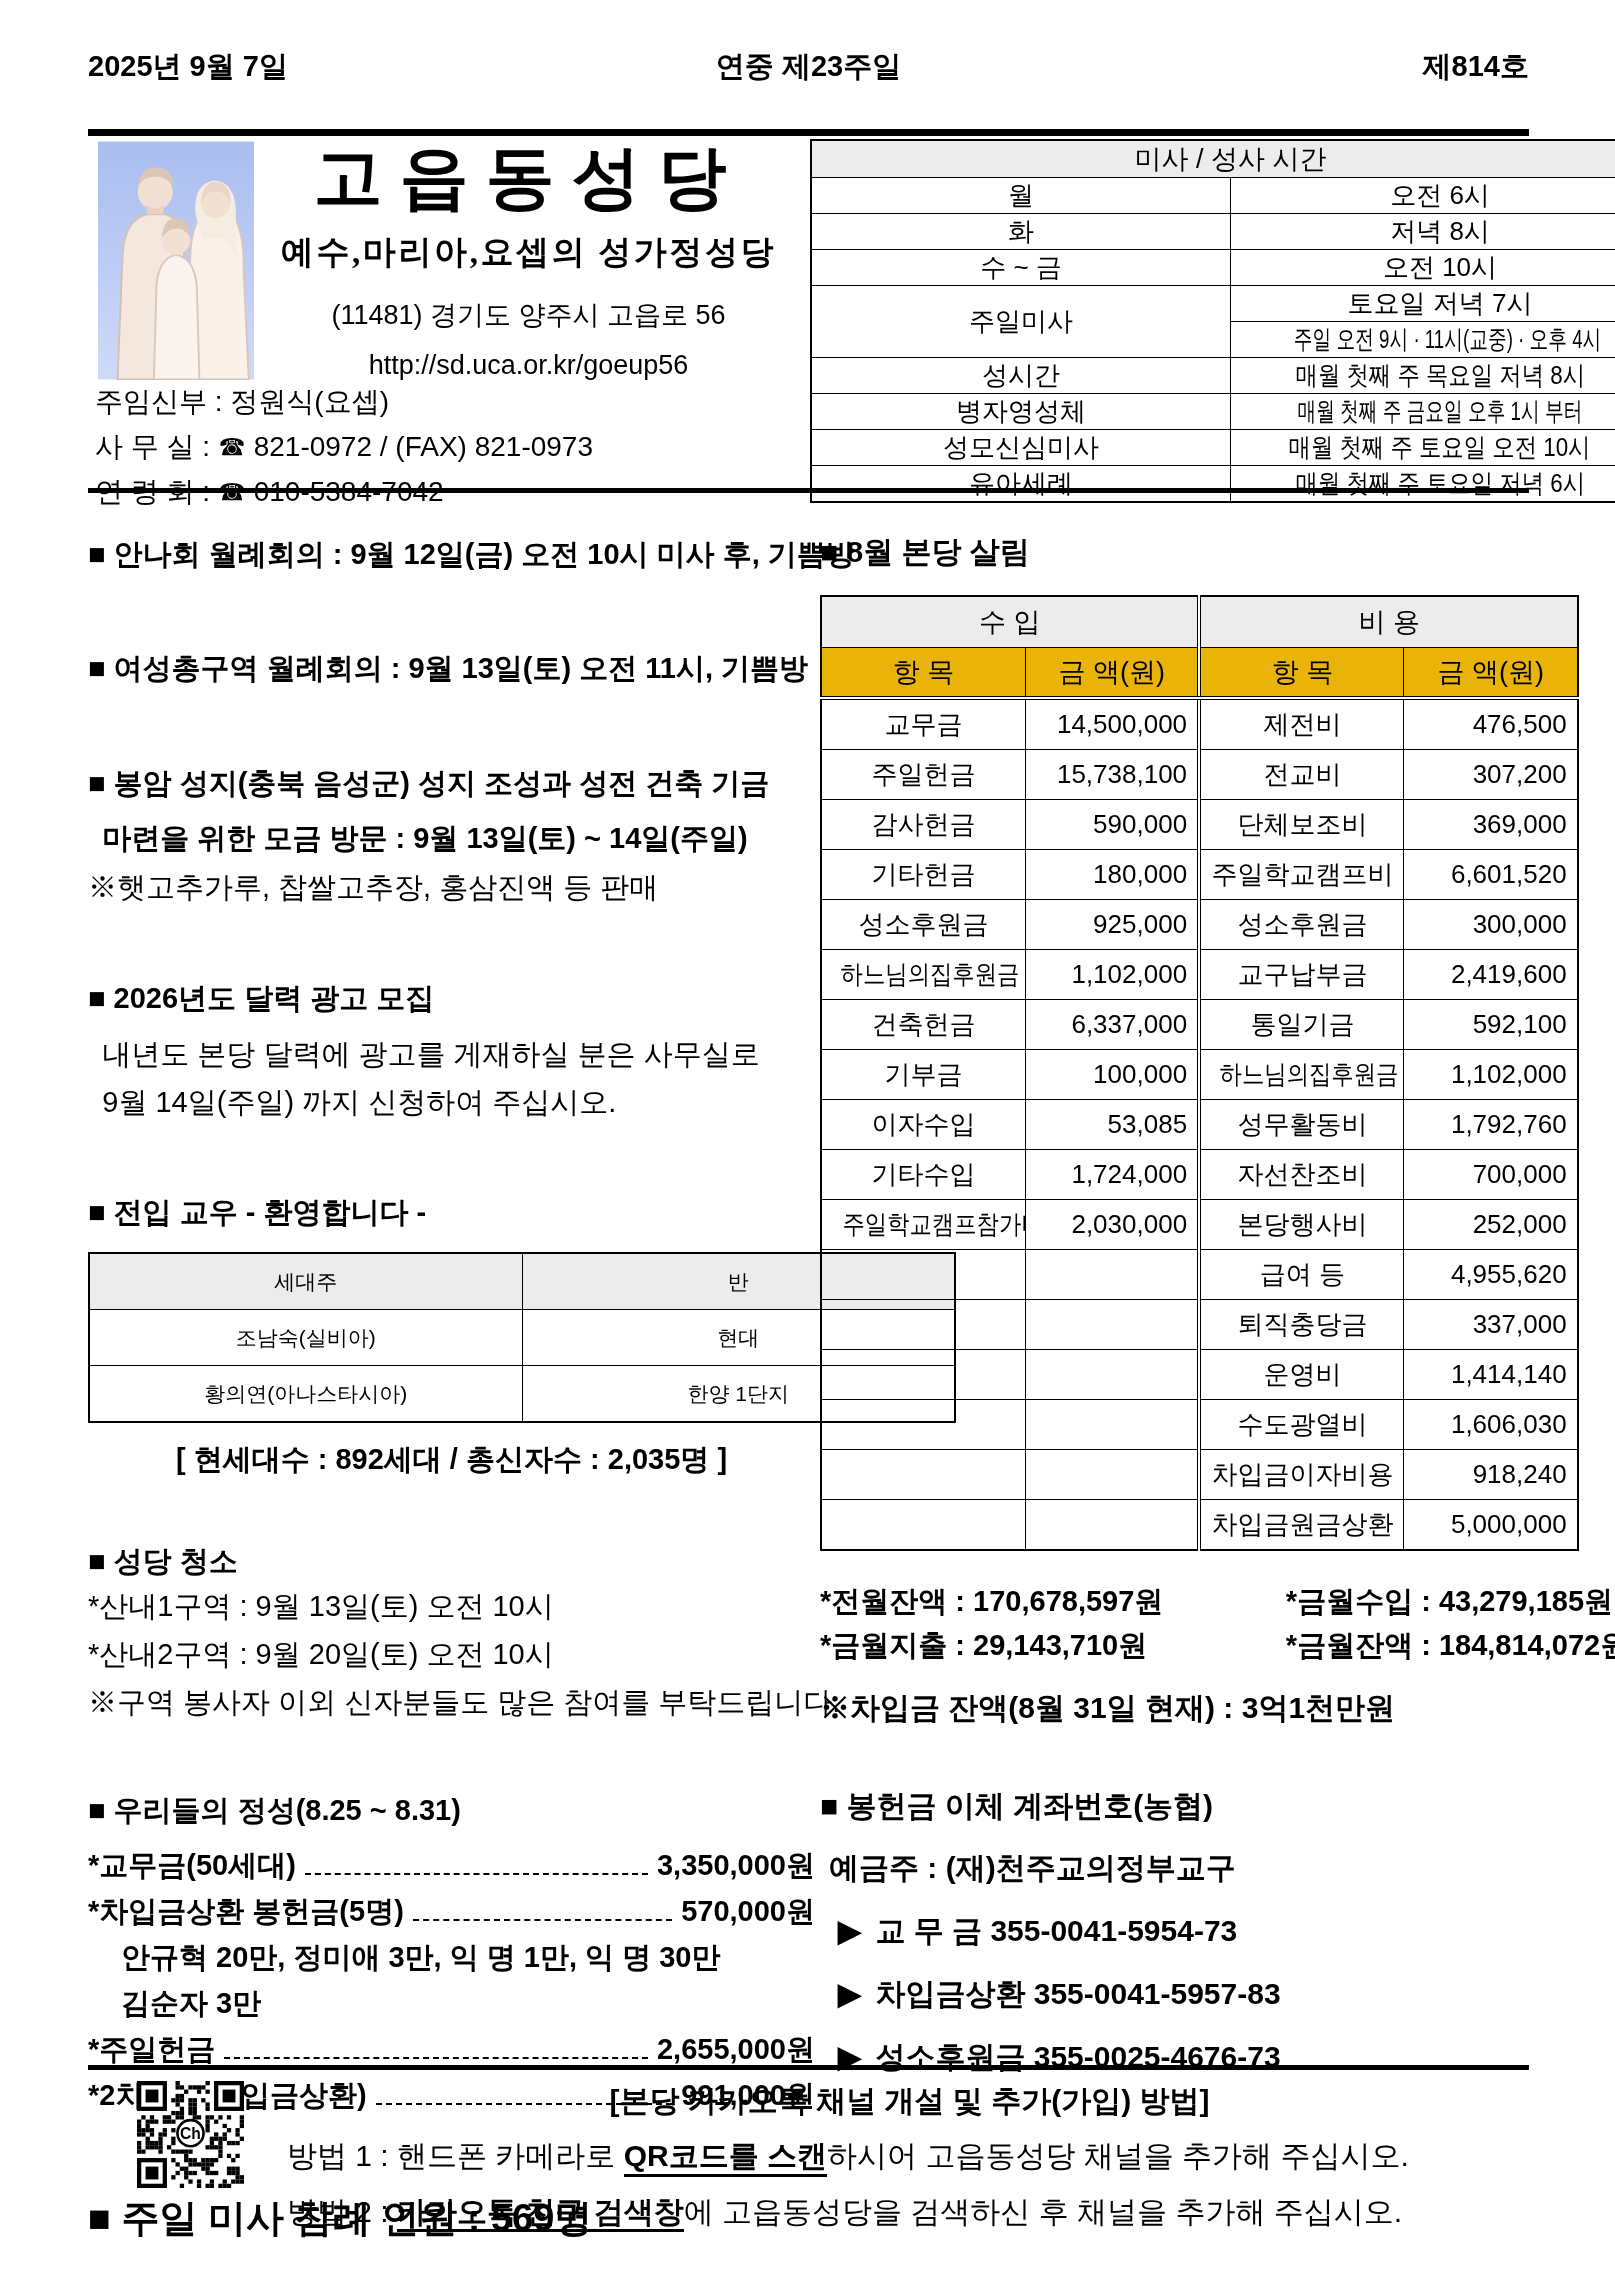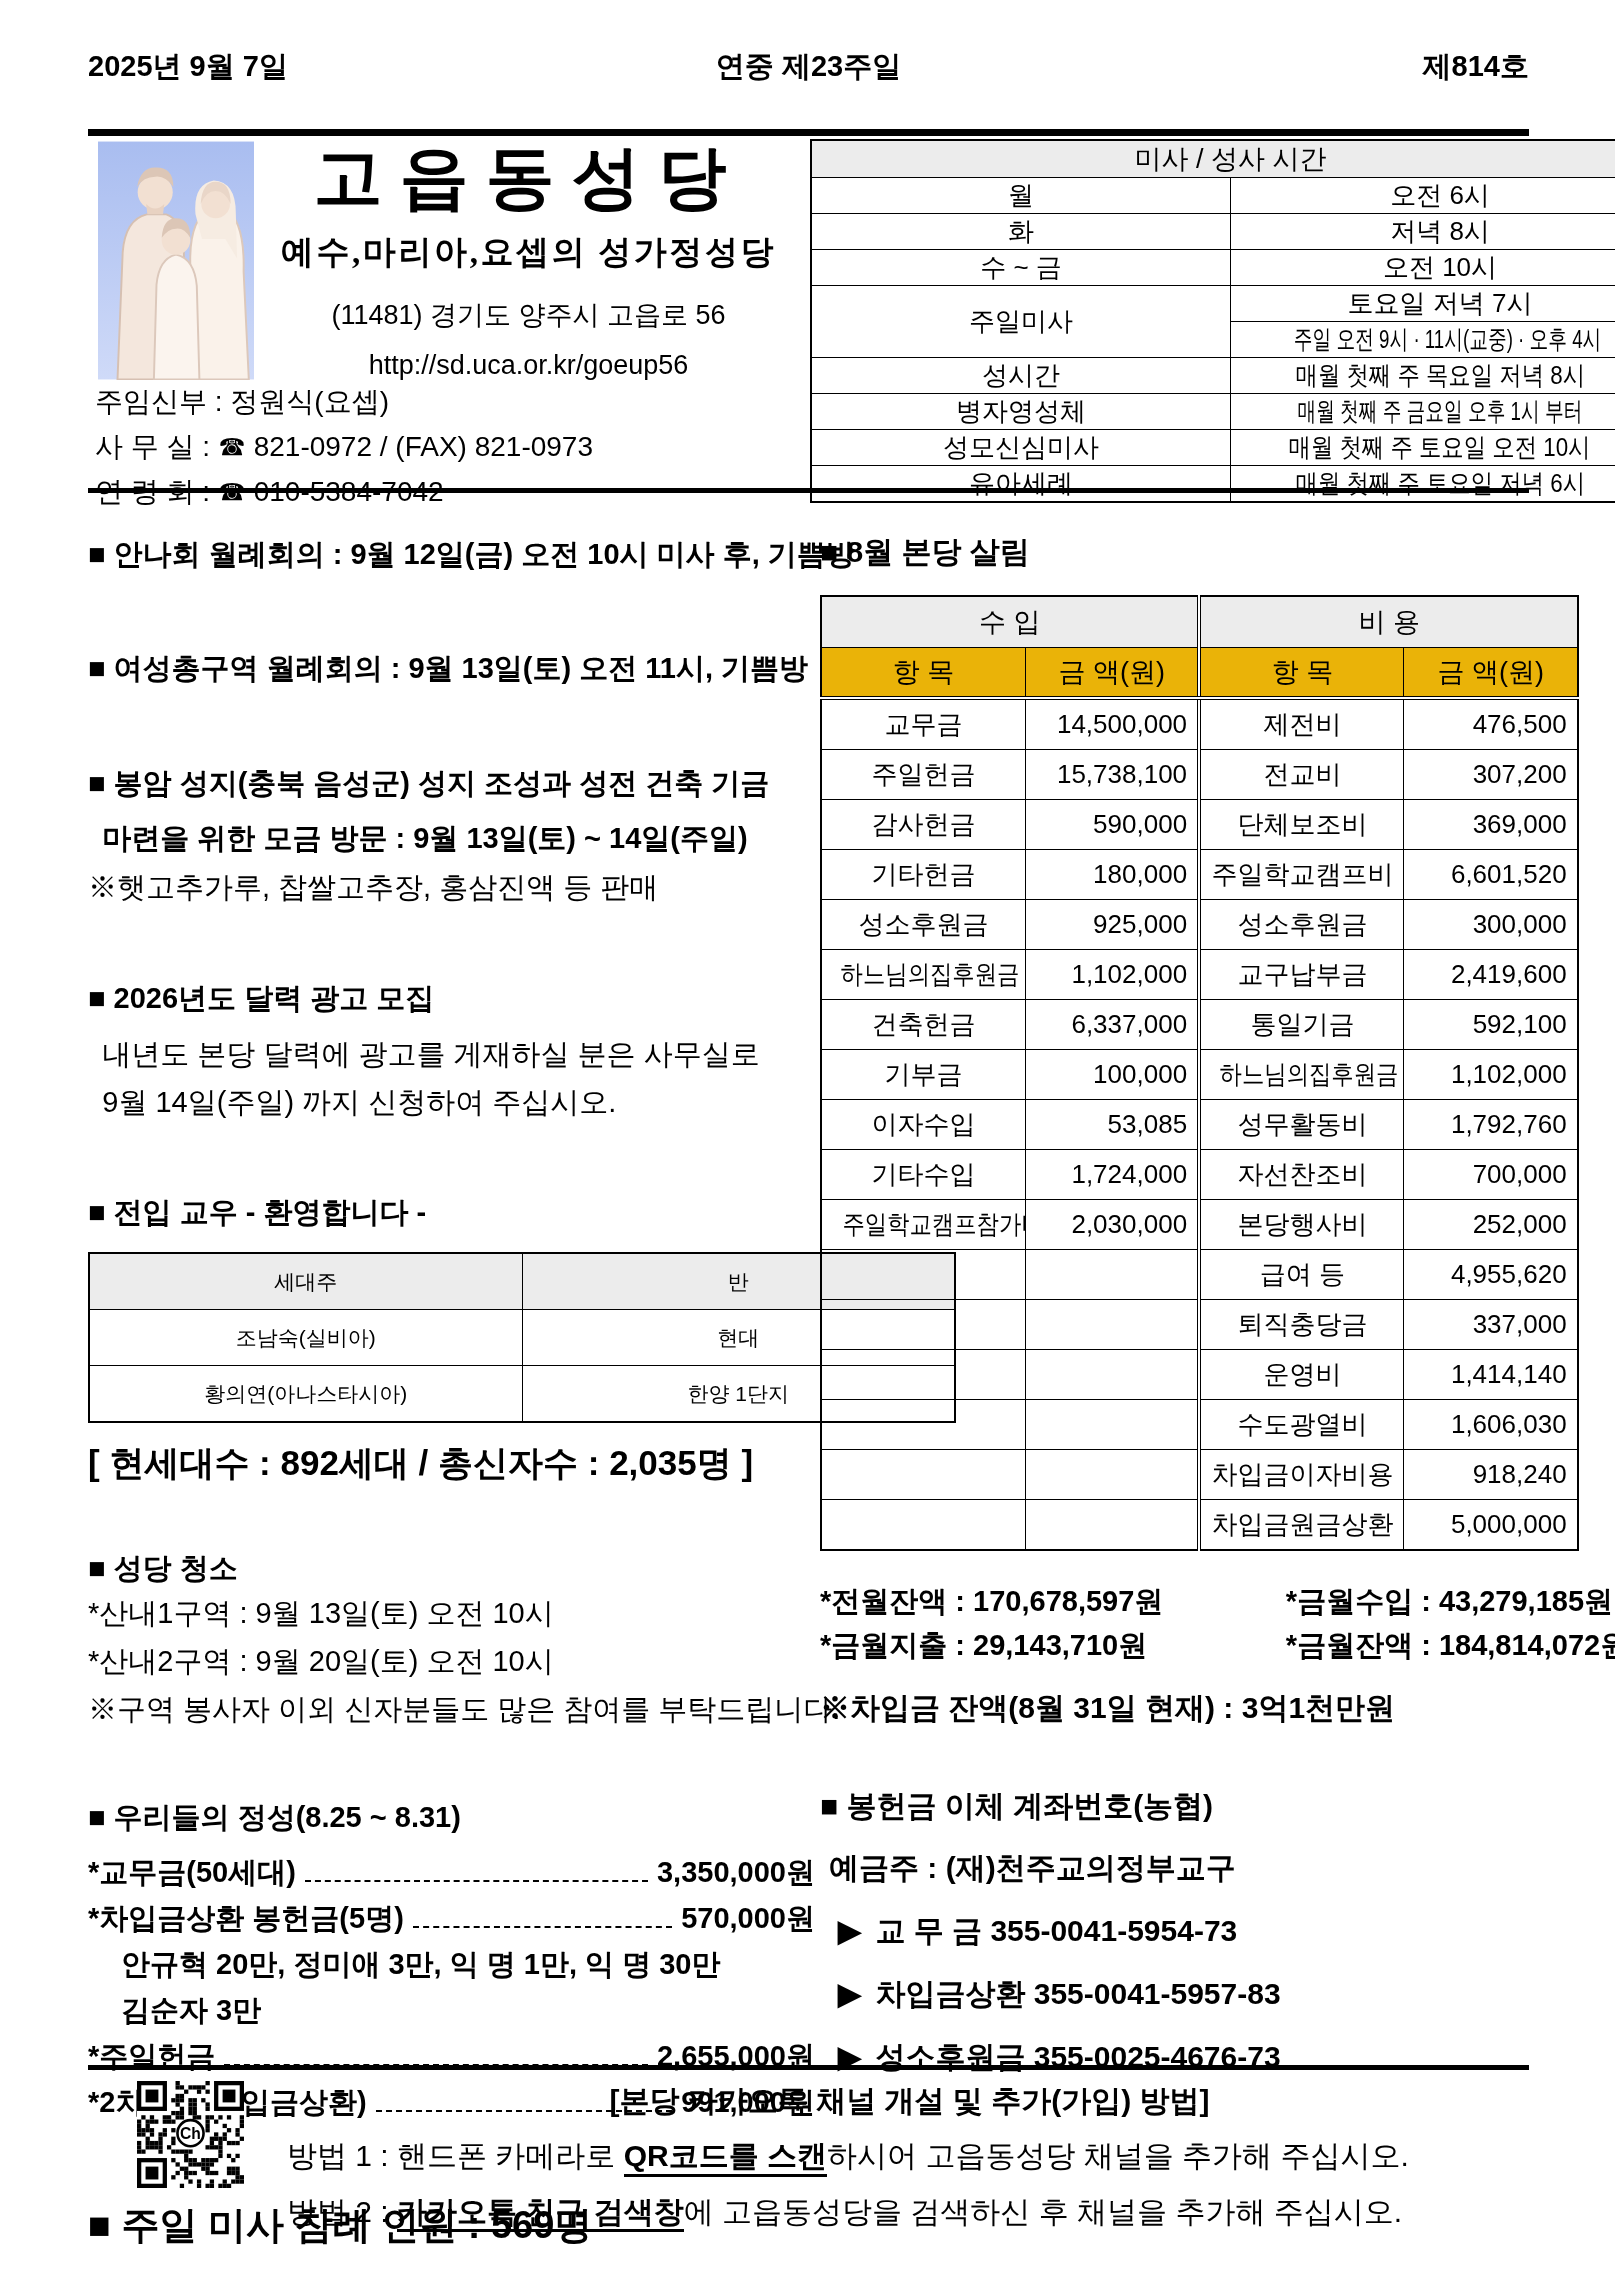--- a/index.html
+++ b/index.html
@@ -34,21 +34,21 @@
   
   .leftcol{position:absolute;top:521px;left:88px;width:727px;}
   .rightcol{position:absolute;top:521px;left:820px;width:879px;}
   .bullet{font-size:29px;font-weight:bold;line-height:42px;white-space:nowrap;}
   .body-line{font-size:29px;font-weight:normal;line-height:48px;white-space:nowrap;}
   .indent{padding-left:14.3px;}
   
   .newtbl{width:868px;table-layout:fixed;font-size:21px;border:2px solid #000;margin-top:19px;}
   .newtbl td{border:1.3px solid #000;text-align:center;height:53px;}
   .newtbl tr:first-child td{background:#ececec;}
-  .stats{font-size:35px;font-weight:bold;text-align:left;margin-top:17px;}
+  .stats{font-size:29px;font-weight:bold;text-align:center;margin-top:17px;}
   
   .offline{display:flex;align-items:baseline;font-size:29px;font-weight:bold;line-height:46px;white-space:nowrap;}
   .offdash{flex:1;border-bottom:2.6px dashed #000;margin:0 9px 7.8px 9px;min-width:26px;}
   .oplain{font-size:29px;font-weight:bold;line-height:46px;padding-left:33px;white-space:nowrap;}
   
   .fin{width:759px;table-layout:fixed;font-size:26px;border:2.6px solid #000;margin-top:22px;}
   .fin td{border:1.3px solid #000;height:49px;padding:0 3.9px;white-space:nowrap;overflow:hidden;}
   .fin .h1 td{background:#ececec;font-size:27px;text-align:center;height:50px;}
   .fin .h2 td{background:#eab308;font-size:27px;text-align:center;height:48px;border-bottom:4.6px double #000;}
   .fin td.fitem{text-align:center;}

